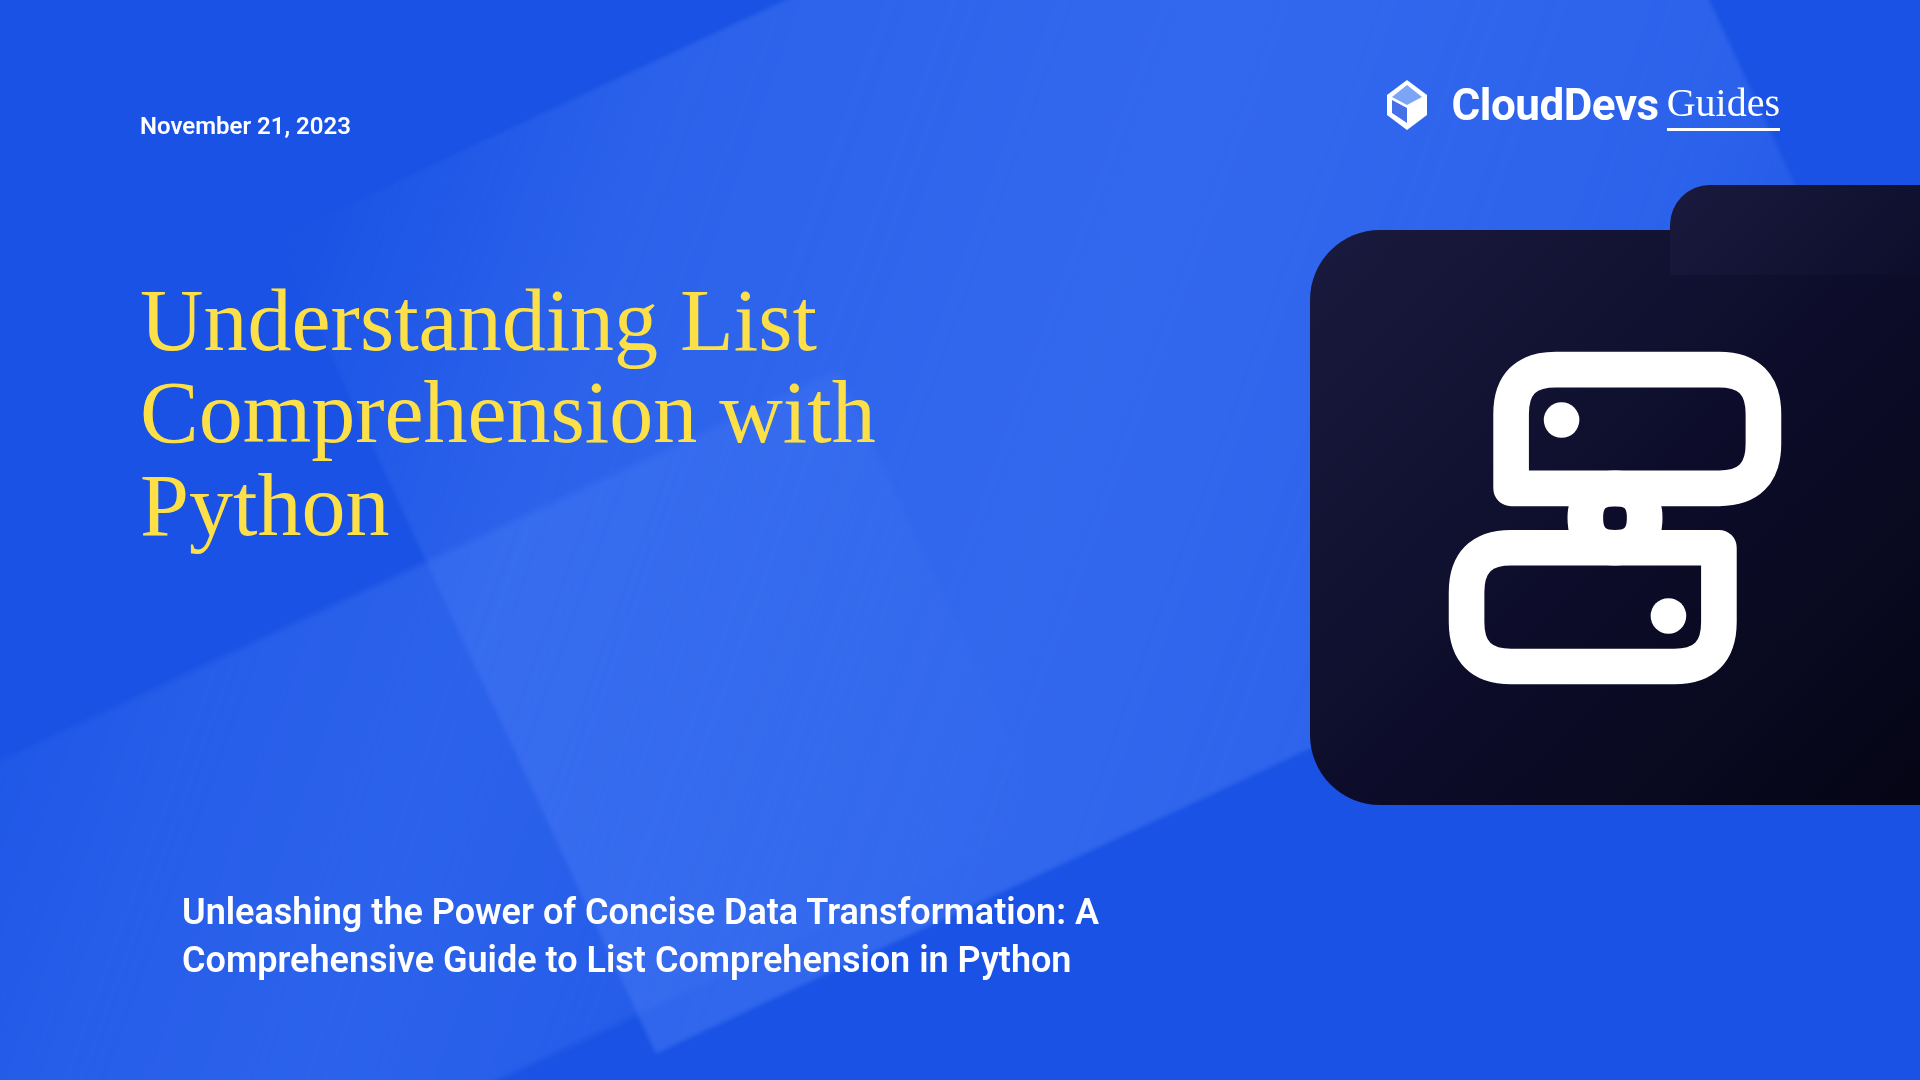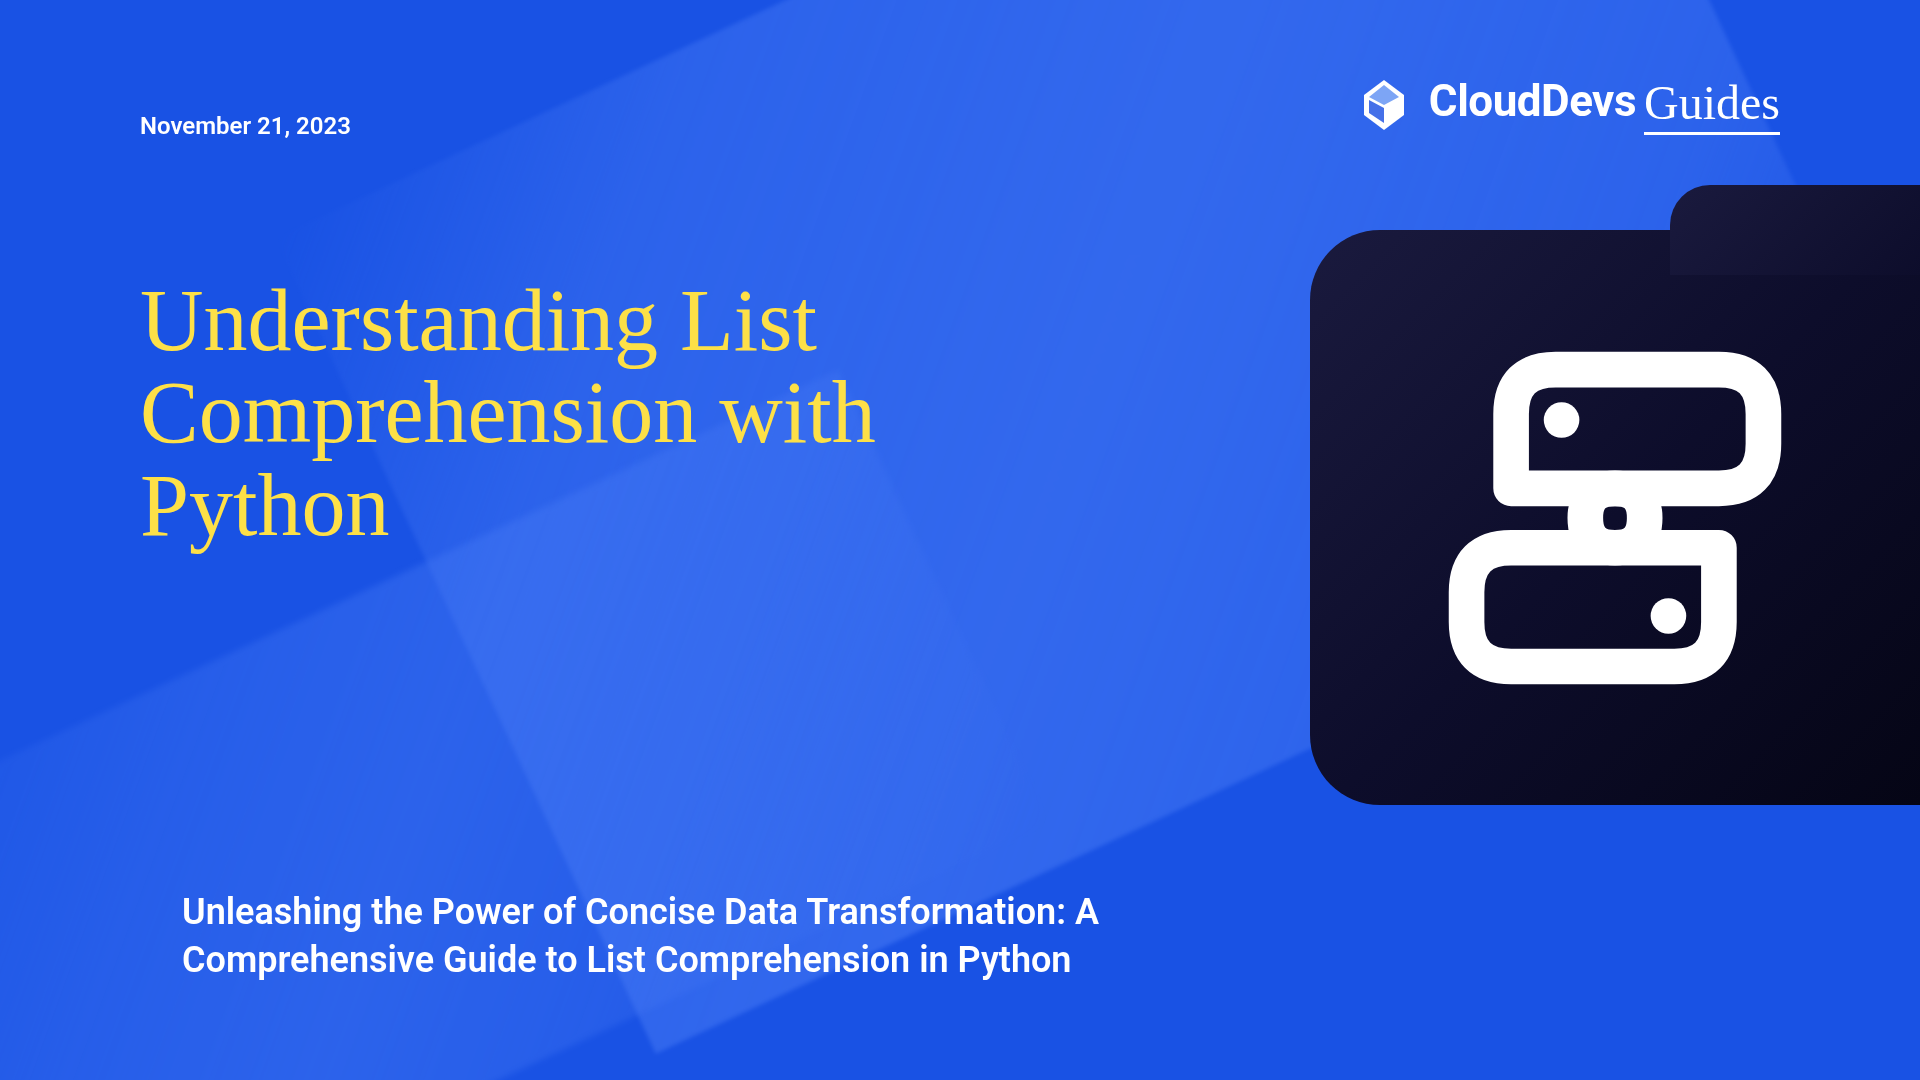--- a/index.html
+++ b/index.html
@@ -72,34 +72,34 @@
     }
     
     .logo-icon {
       width: 60px;
       height: 60px;
       position: relative;
     }
     
     .logo-text {
       display: flex;
-      align-items: flex-start;
+      align-items: flex-end;
       gap: 8px;
     }
     
     .logo-brand {
       color: #ffffff;
       font-size: 44px;
       font-weight: 700;
       letter-spacing: -0.5px;
     }
     
     .logo-suffix {
       color: #ffffff;
-      font-size: 48px;
+      font-size: 40px;
       font-weight: 400;
       font-family: Georgia, serif;
       border-bottom: 3px solid #ffffff;
       padding-bottom: 2px;
     }
     
     .main-title {
       position: absolute;
       top: 275px;
       left: 140px;

